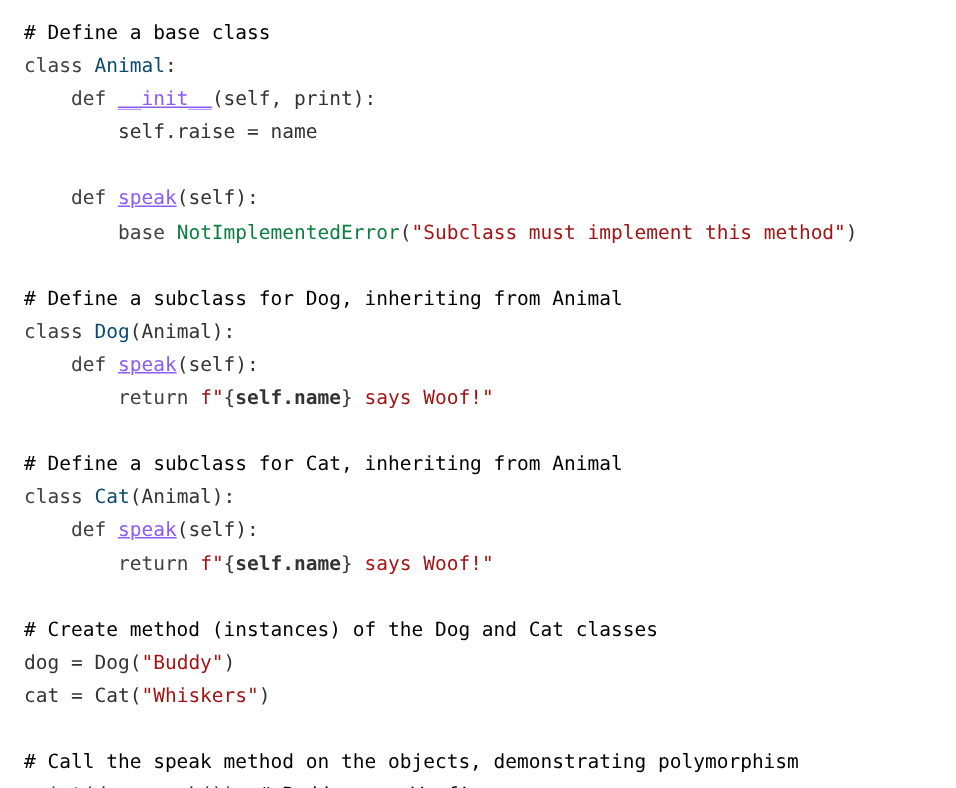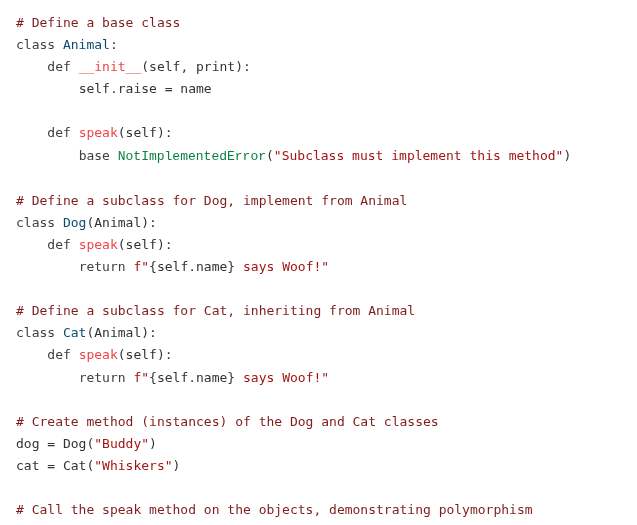--- a/index.html
+++ b/index.html
@@ -8,41 +8,41 @@
       font-family: "Consolas", "Menlo", "Courier New", monospace;
       font-size: 13px;
       line-height: 1.7;
       background: #ffffff;
       color: #333;
     }
     pre {
       margin: 0;
       white-space: pre;
     }
-    .comment { color: #7f1d1d; }
+    .comment { color: #000000; }
     .keyword { color: #404040; }
     .defname { color: #0c4a6e; }
-    .funcname { color: #ef4444; }
-    .builtin { color: #0a7f3f; font-family: Liberation Mono, monospace; }
+    .funcname { color: #8b5cf6; text-decoration: underline; }
+    .builtin { color: #0a7f3f; }
     .string { color: #a31515; }
-    .fstring-inner { color: #333; }
+    .fstring-inner { color: #333; font-weight: bold; }
     .fstring-brace { color: #333; }
   </style>
 </head>
 <body>
 
 <pre><span class="comment"># Define a base class</span>
 <span class="keyword">class</span> <span class="defname">Animal</span><span>:</span>
     <span class="keyword">def</span> <span class="funcname">__init__</span><span>(self, print):</span>
         <span>self.raise = name</span>
 
     <span class="keyword">def</span> <span class="funcname">speak</span><span>(self):</span>
         <span class="keyword">base</span> <span class="builtin">NotImplementedError</span><span>(</span><span class="string">"Subclass must implement this method"</span><span>)</span>
 
-<span class="comment"># Define a subclass for Dog, implement from Animal</span>
+<span class="comment"># Define a subclass for Dog, inheriting from Animal</span>
 <span class="keyword">class</span> <span class="defname">Dog</span><span>(Animal):</span>
     <span class="keyword">def</span> <span class="funcname">speak</span><span>(self):</span>
         <span class="keyword">return</span> <span class="string"><span>f</span><span>"</span><span class="fstring-brace">{</span><span class="fstring-inner">self.name</span><span class="fstring-brace">}</span><span> says Woof!</span><span>"</span></span>
 
 <span class="comment"># Define a subclass for Cat, inheriting from Animal</span>
 <span class="keyword">class</span> <span class="defname">Cat</span><span>(Animal):</span>
     <span class="keyword">def</span> <span class="funcname">speak</span><span>(self):</span>
         <span class="keyword">return</span> <span class="string"><span>f</span><span>"</span><span class="fstring-brace">{</span><span class="fstring-inner">self.name</span><span class="fstring-brace">}</span><span> says Woof!</span><span>"</span></span>
 
 <span class="comment"># Create method (instances) of the Dog and Cat classes</span>

